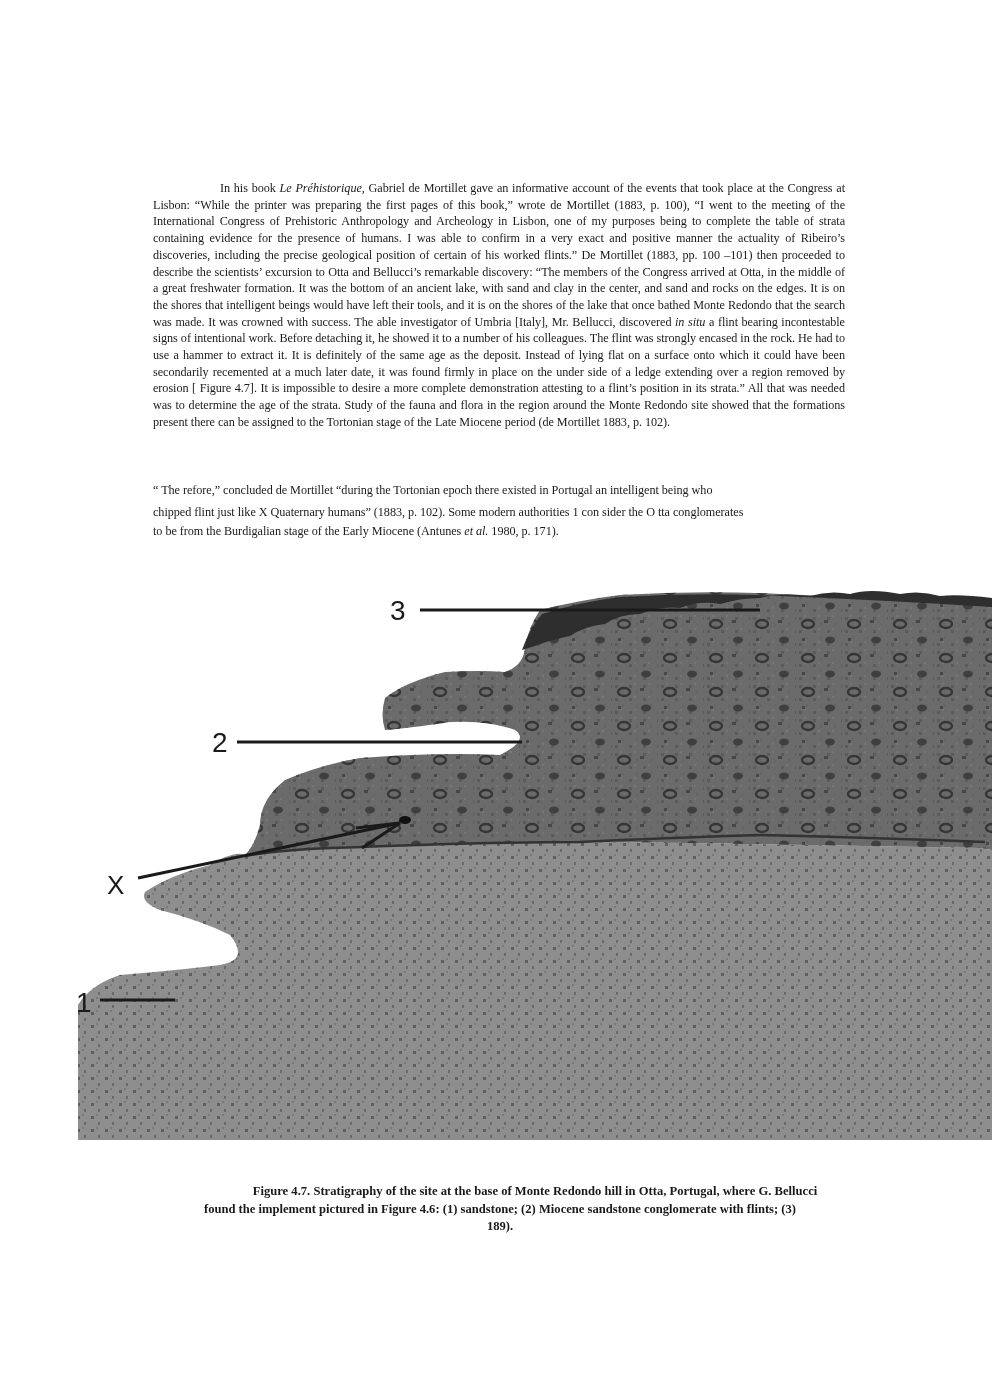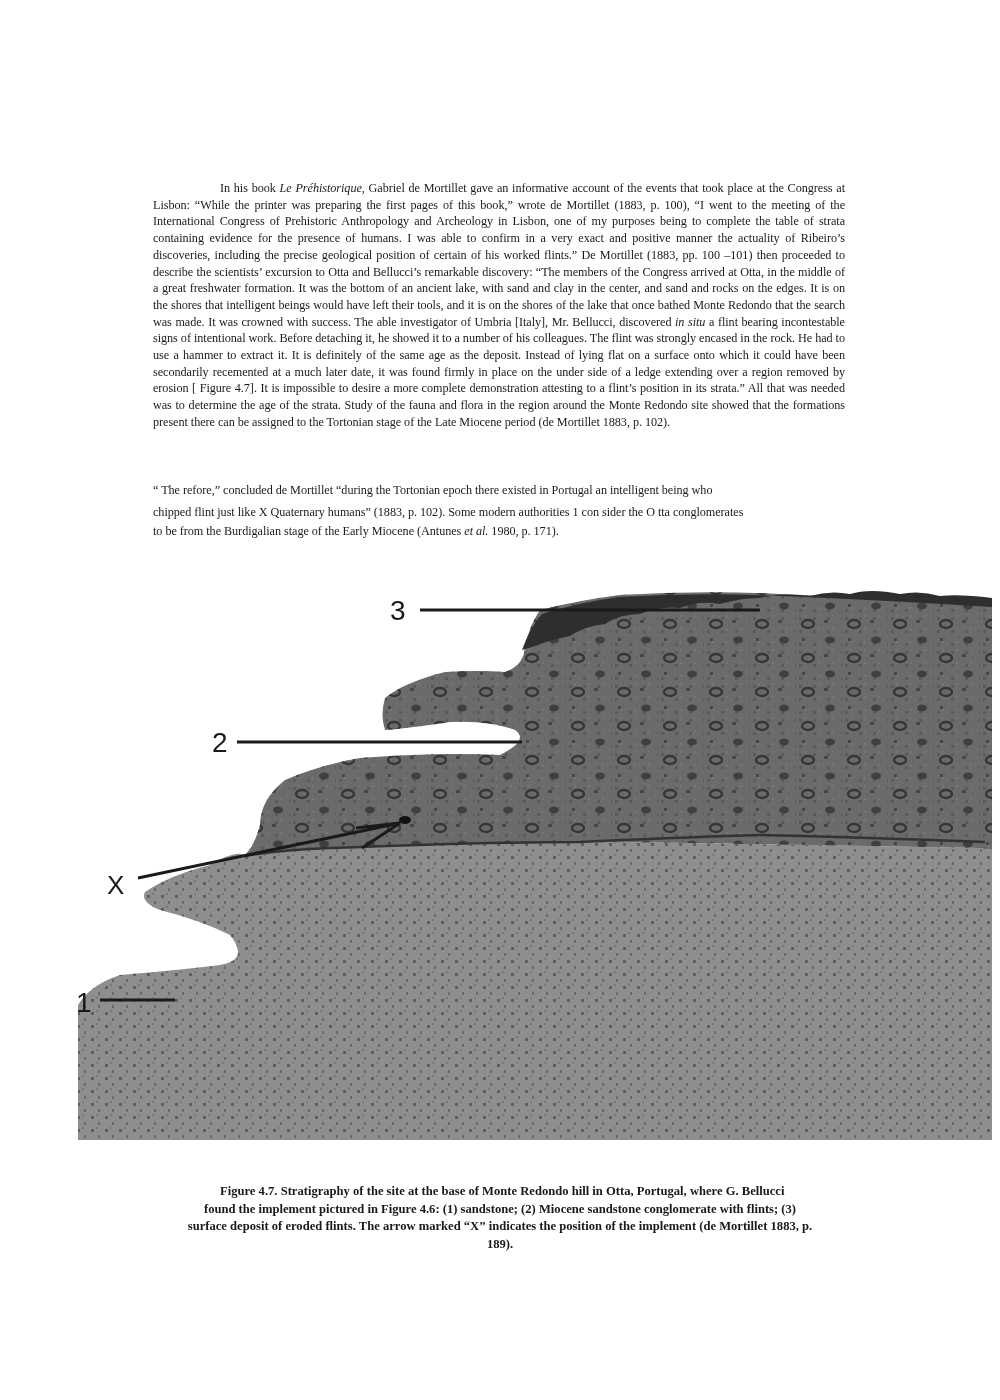--- a/index.html
+++ b/index.html
@@ -72,17 +72,16 @@
     <ellipse cx="345" cy="240" rx="6" ry="4" fill="#111"></ellipse>
 
     <text x="330" y="40" font-family="Liberation Sans, sans-serif" font-size="28" fill="#1a1a1a">3</text>
     <text x="152" y="172" font-family="Liberation Sans, sans-serif" font-size="28" fill="#1a1a1a">2</text>
     <text x="47" y="314" font-family="Liberation Sans, sans-serif" font-size="26" fill="#1a1a1a">X</text>
     <text x="16" y="432" font-family="Liberation Sans, sans-serif" font-size="28" fill="#1a1a1a">1</text>
   </svg>
 </div>
 
 <div class="caption">
-  <div style="padding-left:70px;text-align:left;">Figure 4.7. Stratigraphy of the site at the base of Monte Redondo hill in Otta, Portugal, where G. Bellucci</div>
+  <div style="padding-left:70px;text-align:center;">Figure 4.7. Stratigraphy of the site at the base of Monte Redondo hill in Otta, Portugal, where G. Bellucci</div>
   <div>found the implement pictured in Figure 4.6: (1) sandstone; (2) Miocene sandstone conglomerate with flints; (3)</div>
-  <div>surface deposit of eroded flints. The arrow marked “X” indicates the position of the implement (de Mortillet 1883, p.</div>
   <div>189).</div>
 </div>
 
 </body></html>

